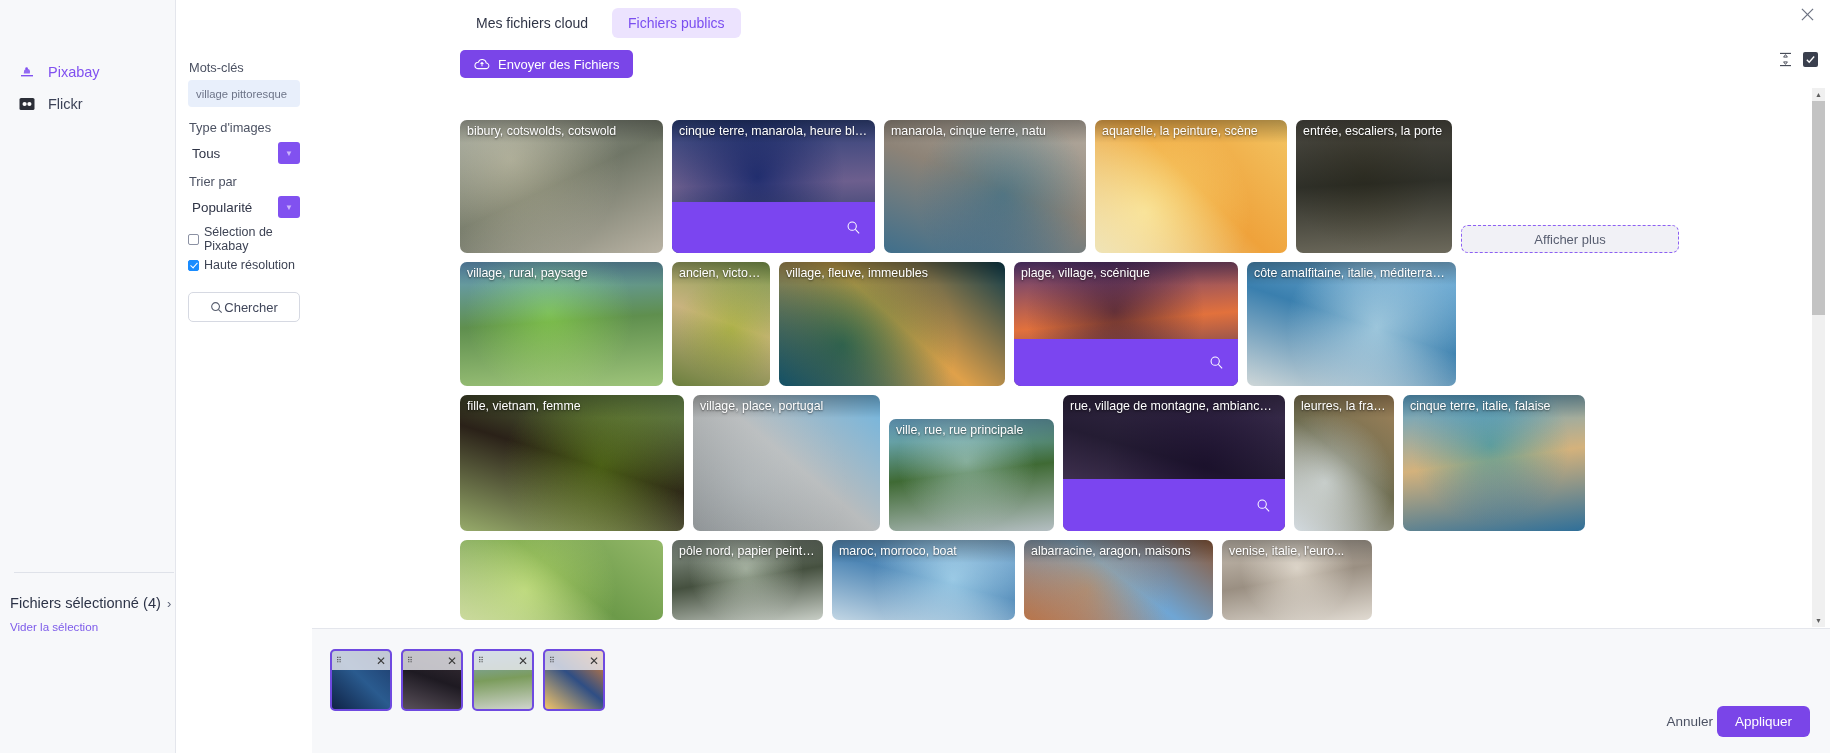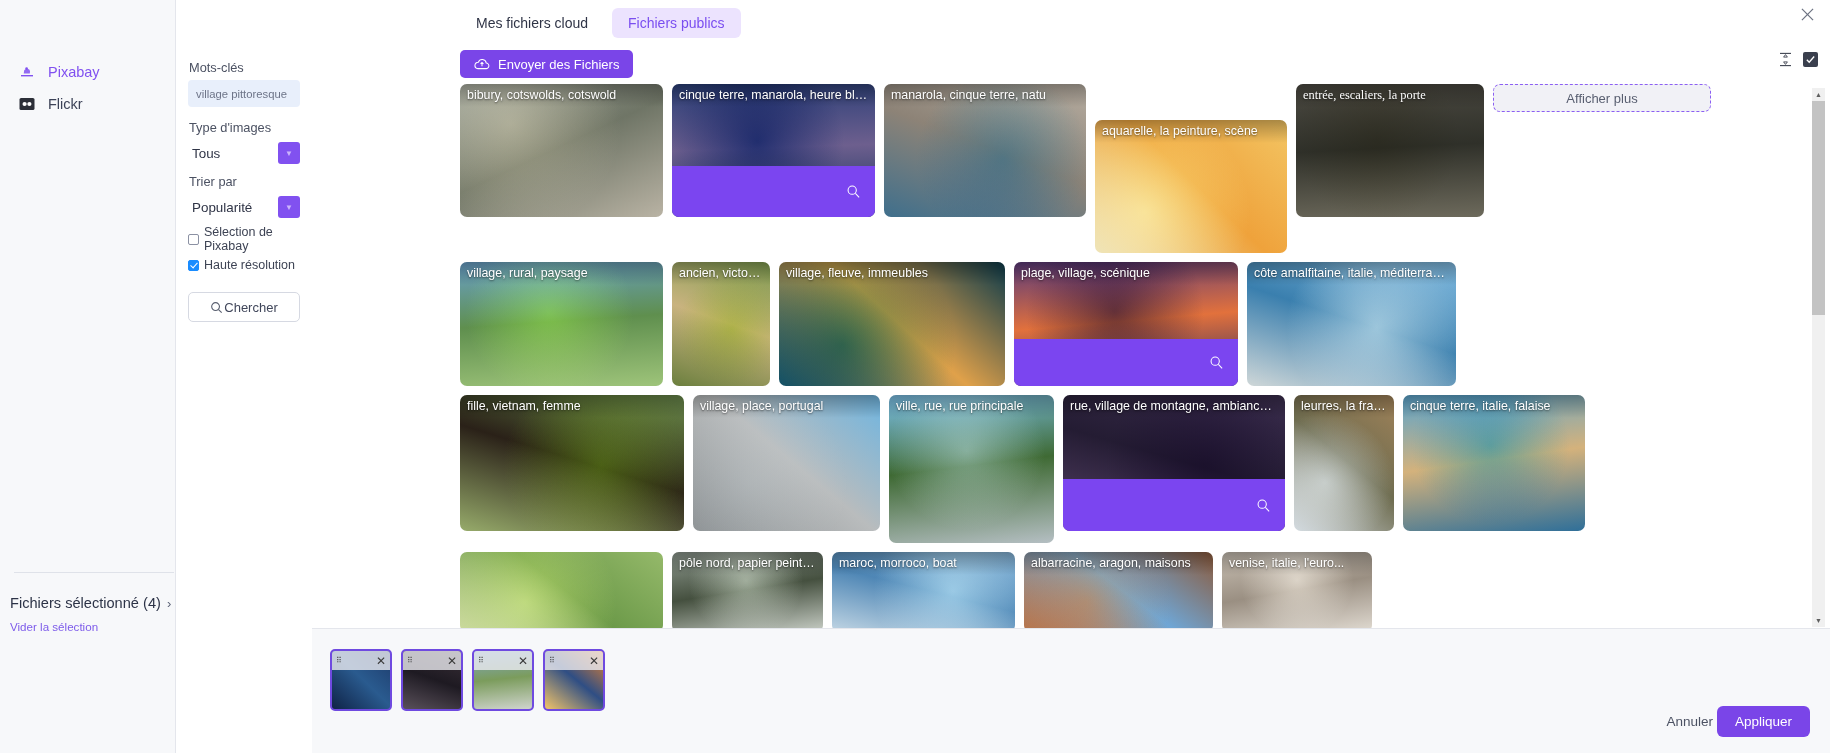--- a/index.html
+++ b/index.html
@@ -94,21 +94,21 @@
   }
   .tool-icons { position: absolute; top: 52px; right: 12px; display: flex; gap: 10px; align-items: center;}
   .tool-ico { width: 15px; height: 15px; cursor: pointer; display:flex; align-items:center; justify-content:center;}
   .tool-ico.dark { background: #3a3f4d; border-radius: 2px; color: #fff; }
 
   
   .grid-wrap {
     position: absolute; left: 148px; right: 24px; top: 84px; bottom: 125px;
     overflow: hidden;
   }
-  .grid-row { display: flex; gap: 9px; margin-bottom: 9px; align-items: flex-start; }
+  .grid-row { display: flex; gap: 9px; margin-bottom: 9px; align-items: flex-end; }
   .tile {
     position: relative; border-radius: 7px; overflow: hidden;
     cursor: pointer; flex: 0 0 auto;
   }
   .tile .cap {
     position: absolute; top: 0; left: 0; right: 0;
     padding: 4px 7px 5px 7px; font-size: 12.4px; color: #fff;
     white-space: nowrap; overflow: hidden; text-overflow: ellipsis;
     text-shadow: 0 1px 2px rgba(0,0,0,.55);
     background: linear-gradient(180deg, rgba(0,0,0,.30), rgba(0,0,0,0));
@@ -282,21 +282,21 @@
                 </svg>
               </span>
             </div>
           </div>
           <div class="tile" style="width: 202px; height: 133px; background: linear-gradient(201deg, rgb(182, 173, 161) 0%, rgb(141, 131, 119) 48%, rgb(63, 111, 140) 100%), radial-gradient(circle at 59% 56%, rgba(63, 111, 140, 0.8), transparent 62%); background-blend-mode: overlay, normal;">
             <div class="cap">manarola, cinque terre, natu</div>
           </div>
           <div class="tile" style="width: 192px; height: 133px; background: linear-gradient(224deg, rgb(243, 197, 99) 0%, rgb(239, 162, 59) 48%, rgb(233, 220, 174) 100%), radial-gradient(circle at 26% 69%, rgba(233, 220, 174, 0.8), transparent 62%); background-blend-mode: overlay, normal; margin-top: 36px;">
             <div class="cap">aquarelle, la peinture, scène</div>
           </div>
-          <div class="tile" style="width: 188px; height: 133px; background: linear-gradient(177deg, rgb(76, 74, 66) 0%, rgb(47, 48, 41) 48%, rgb(109, 106, 92) 100%), radial-gradient(circle at 43% 42%, rgba(109, 106, 92, 0.8), transparent 62%); background-blend-mode: overlay, normal; font-family: Liberation Serif, serif;">
+          <div class="tile" style="width: 156px; height: 133px; background: linear-gradient(177deg, rgb(76, 74, 66) 0%, rgb(47, 48, 41) 48%, rgb(109, 106, 92) 100%), radial-gradient(circle at 43% 42%, rgba(109, 106, 92, 0.8), transparent 62%); background-blend-mode: overlay, normal;">
             <div class="cap">entrée, escaliers, la porte</div>
           </div>
           <div class="more-btn" style="width: 218px;">
             <span>Afficher plus</span>
           </div>
         </div>
         <div class="grid-row">
           <div class="tile" style="width: 203px; height: 124px; background: linear-gradient(176deg, rgb(105, 160, 200) 0%, rgb(95, 143, 78) 48%, rgb(158, 196, 122) 100%), radial-gradient(circle at 44% 41%, rgba(158, 196, 122, 0.8), transparent 62%); background-blend-mode: overlay, normal; padding-left: 32px;">
             <div class="cap">village, rural, paysage</div>
           </div>
@@ -321,21 +321,21 @@
             <div class="cap">côte amalfitaine, italie, méditerranée</div>
           </div>
         </div>
         <div class="grid-row">
           <div class="tile" style="width: 224px; height: 136px; background: linear-gradient(197deg, rgb(106, 138, 75) 0%, rgb(42, 33, 24) 48%, rgb(151, 171, 107) 100%), radial-gradient(circle at 63% 52%, rgba(151, 171, 107, 0.8), transparent 62%); background-blend-mode: overlay, normal;">
             <div class="cap">fille, vietnam, femme</div>
           </div>
           <div class="tile" style="width: 187px; height: 136px; background: linear-gradient(220deg, rgb(111, 181, 224) 0%, rgb(185, 188, 189) 48%, rgb(141, 145, 147) 100%), radial-gradient(circle at 30% 65%, rgba(141, 145, 147, 0.8), transparent 62%); background-blend-mode: overlay, normal;">
             <div class="cap">village, place, portugal</div>
           </div>
-          <div class="tile" style="width: 165px; height: 148px; background: linear-gradient(173deg, rgb(124, 192, 232) 0%, rgb(63, 106, 52) 48%, rgb(181, 191, 195) 100%), radial-gradient(circle at 47% 38%, rgba(181, 191, 195, 0.8), transparent 62%); background-blend-mode: overlay, normal;">
+          <div class="tile" style="width: 165px; height: 112px; background: linear-gradient(173deg, rgb(124, 192, 232) 0%, rgb(63, 106, 52) 48%, rgb(181, 191, 195) 100%), radial-gradient(circle at 47% 38%, rgba(181, 191, 195, 0.8), transparent 62%); background-blend-mode: overlay, normal;">
             <div class="cap">ville, rue, rue principale</div>
           </div>
           <div class="tile" style="width: 222px; height: 136px; background: linear-gradient(196deg, rgb(59, 46, 78) 0%, rgb(36, 28, 51) 48%, rgb(87, 66, 104) 100%), radial-gradient(circle at 64% 51%, rgba(87, 66, 104, 0.8), transparent 62%); background-blend-mode: overlay, normal;">
             <div class="cap">rue, village de montagne, ambiance mauss...</div>
             <div class="ovl" style="background: rgb(123, 69, 240);">
               <span>
                 <svg width="15" height="15" viewBox="0 0 16 16">
                   <circle cx="6.6" cy="6.6" r="4.4" fill="none" stroke="#fff" stroke-width="1.1"></circle>
                   <line x1="10" y1="10" x2="14" y2="14.2" stroke="#fff" stroke-width="1.1"></line>
                 </svg>

